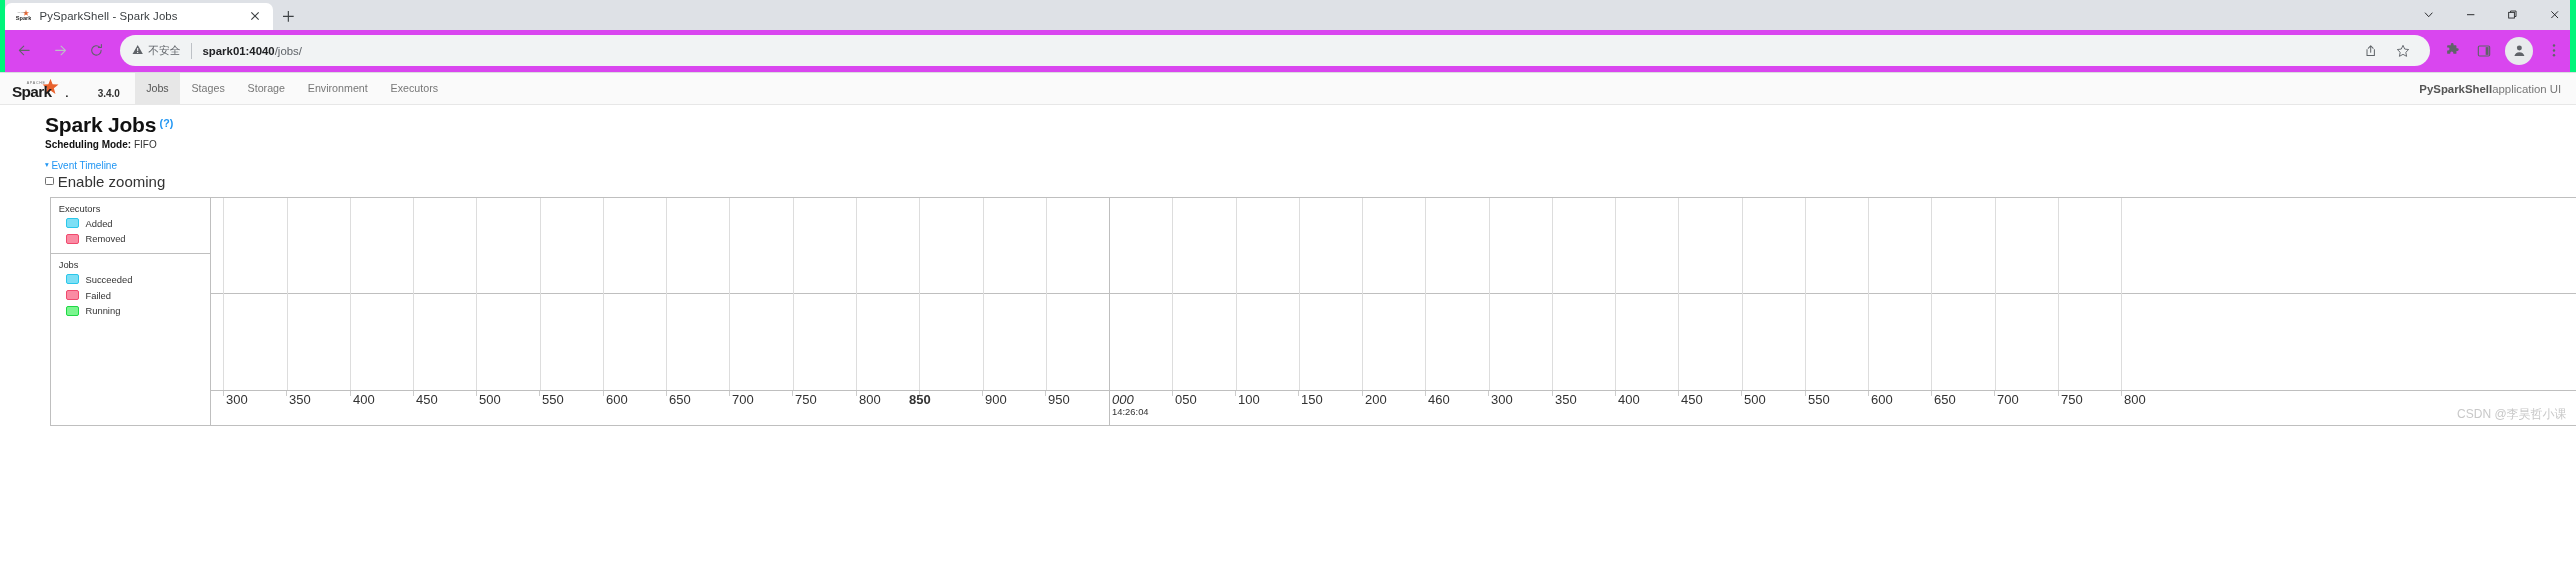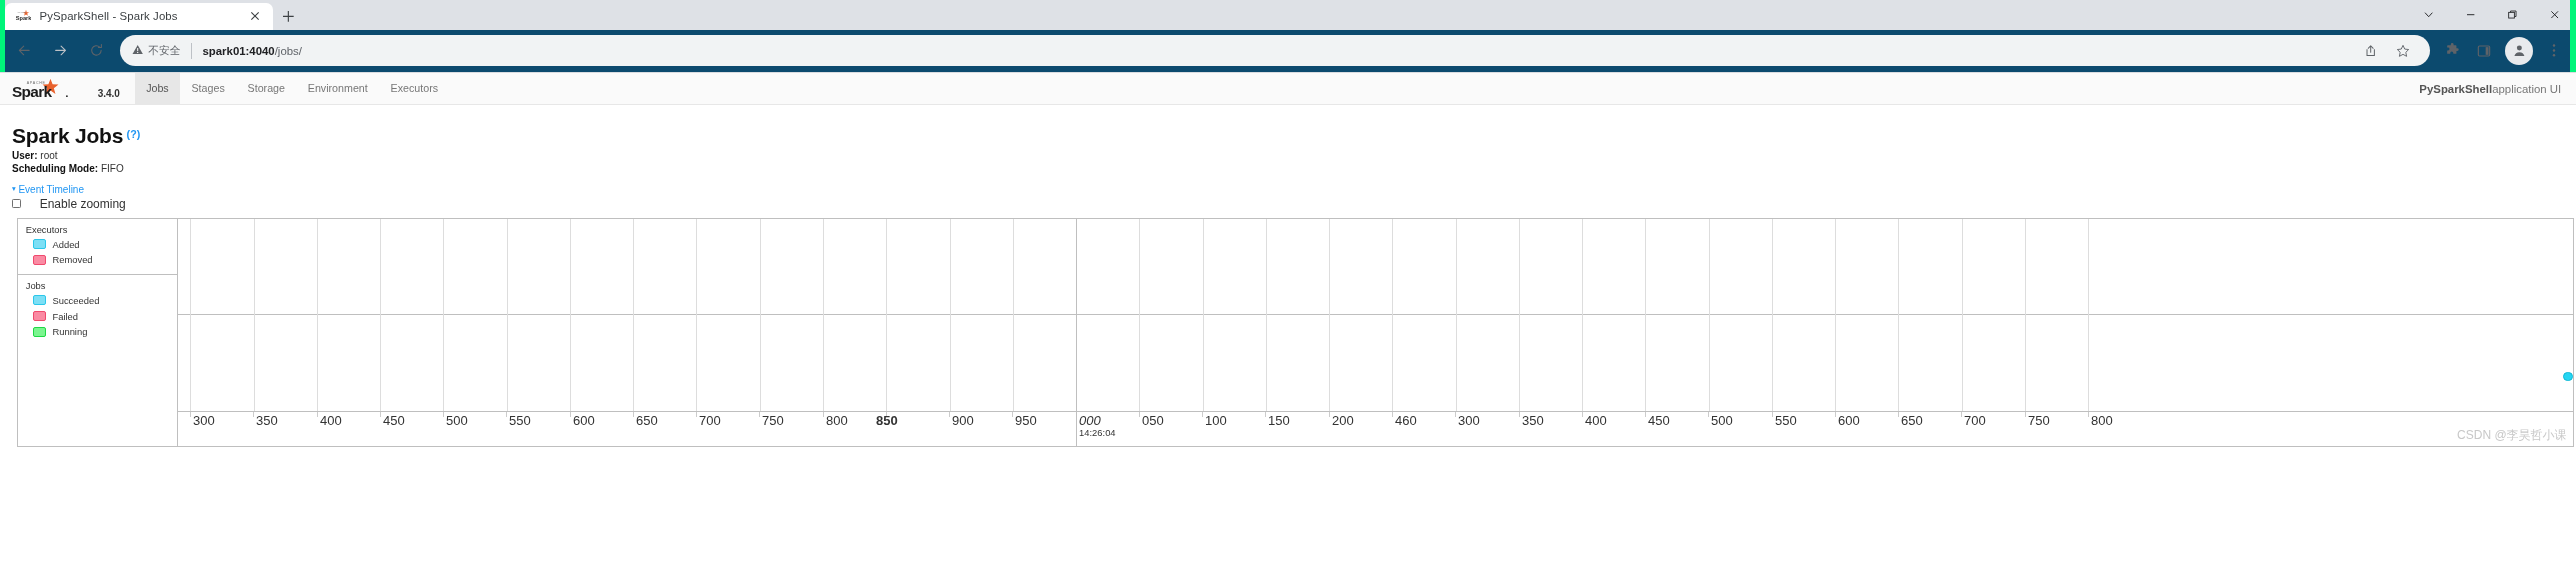--- a/index.html
+++ b/index.html
@@ -56,21 +56,21 @@
     position: absolute; right: 0; top: 0; height: 29.5px;
     display: flex; align-items: center;
   }
   .win-btn {
     width: 42px; height: 29.5px; display: flex;
     align-items: center; justify-content: center; color: #202124;
   }
 
   
   #addr-row {
-    height: 43px; background: #0c4a6e; display: flex;
+    height: 43px; background: #d946ef; display: flex;
     align-items: center; padding: 0 6.7px; gap: 1.3px;
     border-bottom: 0.7px solid #dadce0;
   }
   .nav-btn {
     width: 35px; height: 35px; border-radius: 50%;
     display: flex; align-items: center; justify-content: center;
     flex: 0 0 35px;
   }
   #omnibox {
     flex: 1 1 auto; height: 31px; margin: 0 5.4px 0 4px;
@@ -122,43 +122,43 @@
   }
   .nav-tab.active { background: #e7e7e7; color: #555; }
 
   #app-ui-label {
     position: absolute; right: 14.8px; top: 0; height: 32px;
     display: flex; align-items: center; font-size: 11.4px; color: #777;
   }
   #app-ui-label b { color: #555; font-weight: 700; }
 
   
-  #content { padding: 19px 0 0 12px; position: relative; }
+  #content { padding: 8px 0 0 12px; position: relative; margin-left: 33px; }
   #page-title {
     font-size: 21px; font-weight: 700; color: #111;
     letter-spacing: -0.2px; display: inline-block;
   }
   #title-help {
     font-size: 10.7px; color: #2196f3; vertical-align: super;
     margin-left: 3.4px; font-weight: 700; text-decoration: none;
   }
 
   .meta-line { font-size: 10px; color: #333; margin-top: 2px; }
   .meta-line:first-of-type { margin-top: 9.4px; }
   .meta-line b { font-weight: 700; color: #111; }
 
   #event-timeline-toggle {
     margin-top: 10px; font-size: 10px; color: #2196f3;
     display: inline-flex; align-items: center; gap: 2.7px;
   }
   #etl-caret { font-size: 7.4px; line-height: 1; }
 
   #zoom-row {
-    margin-top: 2px; display: flex; align-items: center; gap: 19px;
-    font-size: 12px; color: #333;
+    margin-top: 2px; display: flex; align-items: center; gap: 4px;
+    font-size: 15px; color: #333;
   }
   #zoom-check {
     width: 8.7px; height: 8.7px; border: 0.7px solid #707070;
     border-radius: 1.3px; background: #fff; flex: 0 0 8.7px;
   }
 
   
   #timeline-wrap {
     position: relative; margin-top: 7.4px; margin-left: 4.7px;
     height: 229px; width: 2557px;
@@ -372,24 +372,20 @@
       <b>PySparkShell</b>
         <span> application UI</span>
     </div>
   </div>
 
   <div id="content">
     <div>
       <span id="page-title">Spark Jobs</span><a id="title-help">(?)</a>
     </div>
 
-    <div class="meta-line">
-      <b>User:</b>
-      <span>root</span>
-    </div>
     <div class="meta-line">
       <b>Scheduling Mode:</b>
       <span>FIFO</span>
     </div>
 
     <div id="event-timeline-toggle">
       <span id="etl-caret">▾</span>
       <span>Event Timeline</span>
     </div>
 

